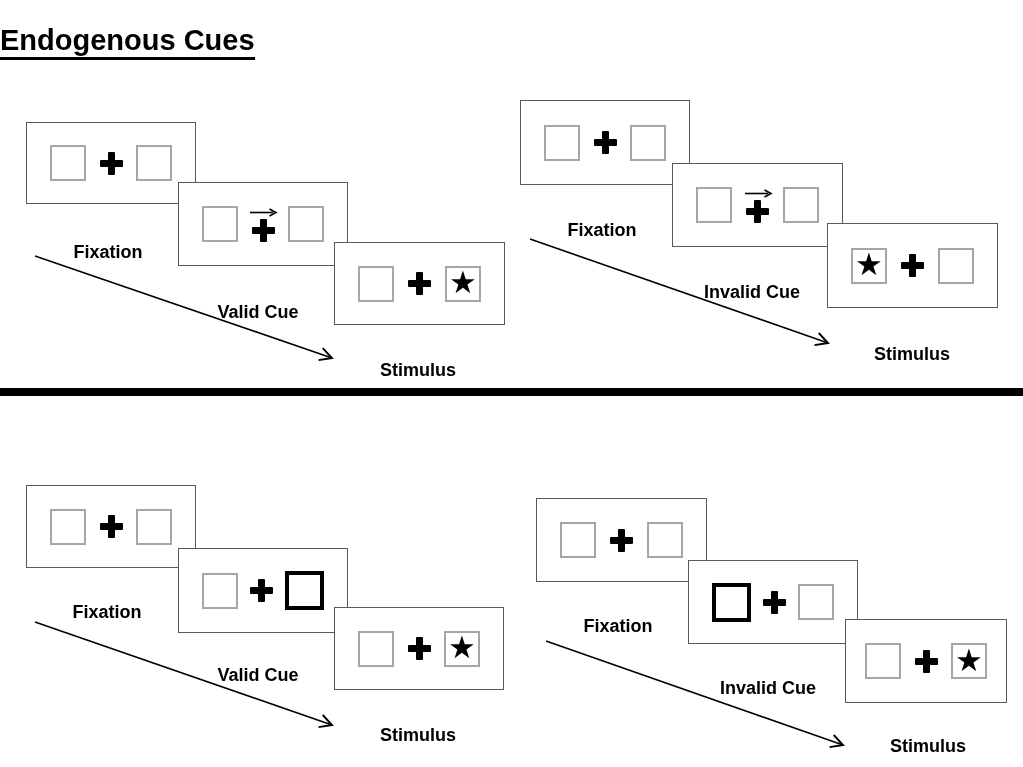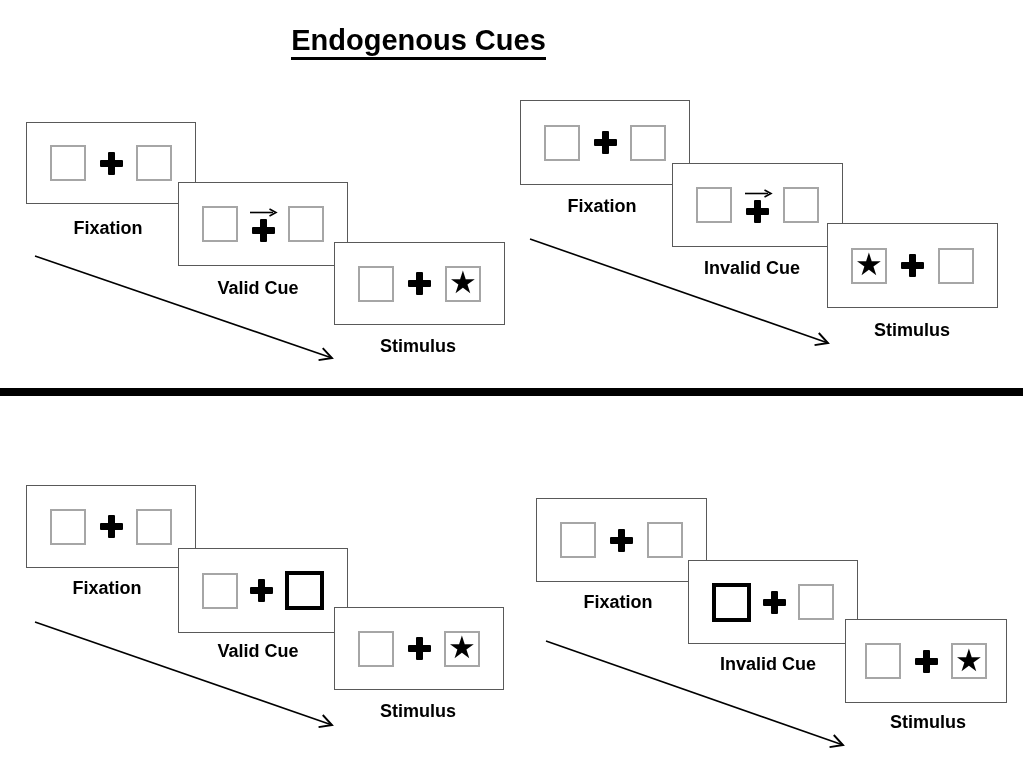--- a/index.html
+++ b/index.html
@@ -1,21 +1,21 @@
 <!DOCTYPE html>
 <html><head>
 <meta charset="utf-8">
 <style>
   html,body{margin:0;padding:0;background:#fff;}
   #stage{
     position:relative;width:1023px;height:767px;background:#ffffff;
     overflow:hidden;font-family:"Liberation Sans",sans-serif;color:#000;
   }
   .title{
-    position:absolute;left:0;width:837px;text-align:center;
+    position:absolute;left:0;width:837px;text-align:left;
     font-size:29px;font-weight:bold;letter-spacing:0px;
   }
   .title span{border-bottom:3px solid #000;padding-bottom:1px;}
   .panel{
     position:absolute;box-sizing:border-box;background:#fff;
     border:1.5px solid #595959;
     display:flex;align-items:center;justify-content:space-between;
     padding:0 23px;
   }
   .sq{
@@ -25,21 +25,21 @@
   }
   .sq.thick{width:39px;height:39px;border:4px solid #000;}
   .plus{position:relative;width:23px;height:23px;flex:0 0 auto;}
   .plus::before{content:"";position:absolute;left:0;top:8px;width:23px;height:7px;background:#000;border-radius:1px;}
   .plus::after{content:"";position:absolute;left:8px;top:0;width:7px;height:23px;background:#000;border-radius:1px;}
   .csym{display:flex;flex-direction:column;align-items:center;gap:1px;flex:0 0 auto;}
   .cue-arrow{display:block;}
   .star{font-size:31px;line-height:31px;color:#000;transform:translateY(-1px);}
   .plabel{
     position:absolute;width:170px;text-align:center;
-    font-size:18px;font-weight:bold;line-height:22px;
+    font-size:18px;font-weight:bold;line-height:22px;margin-top:24px;
   }
   .tarrow{position:absolute;}
   .divider{position:absolute;left:0;top:388px;width:1023px;height:8px;background:#000;}
 </style>
 </head>
 <body>
 
 <div id="stage">
 
   <div class="title" style="top:24px;"><span>Endogenous Cues</span></div>

